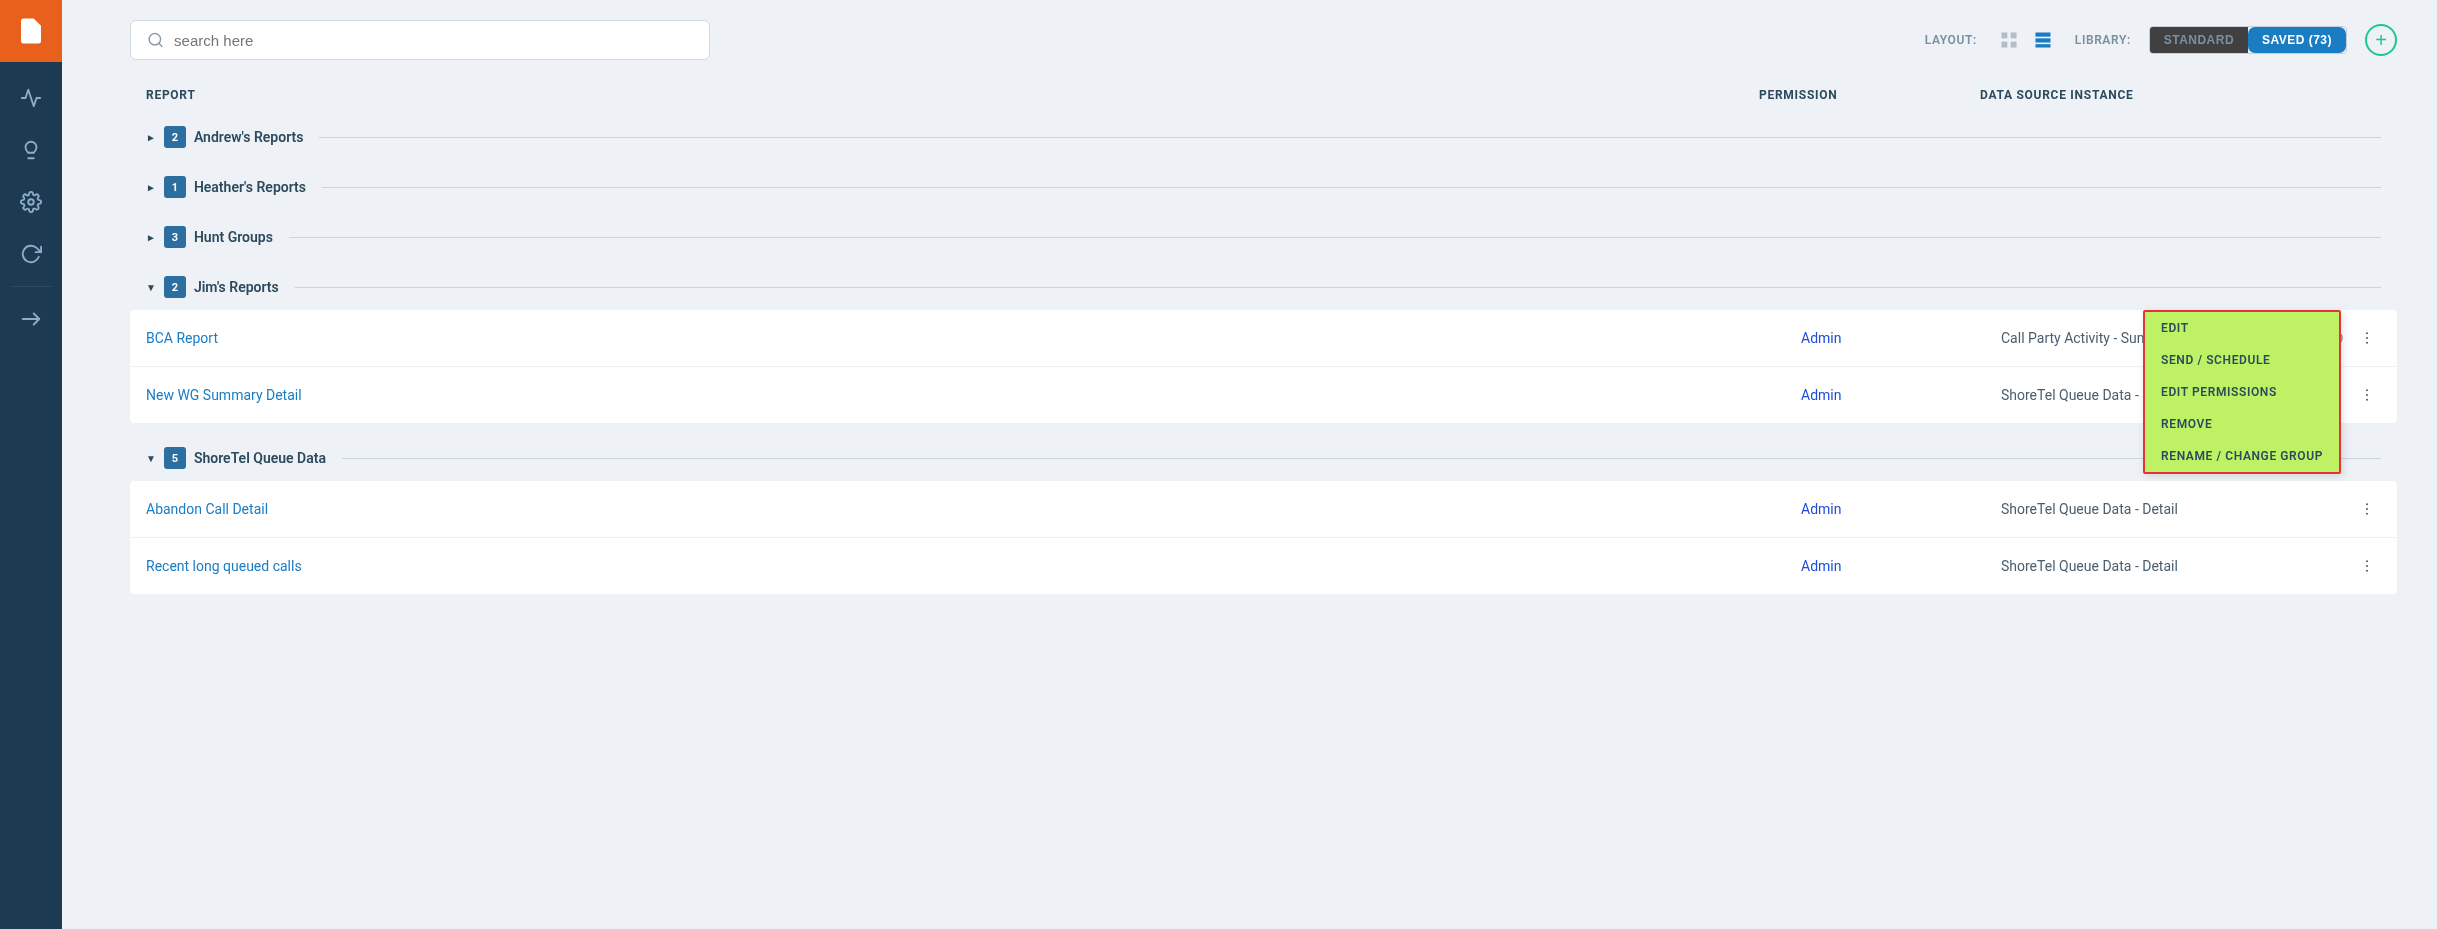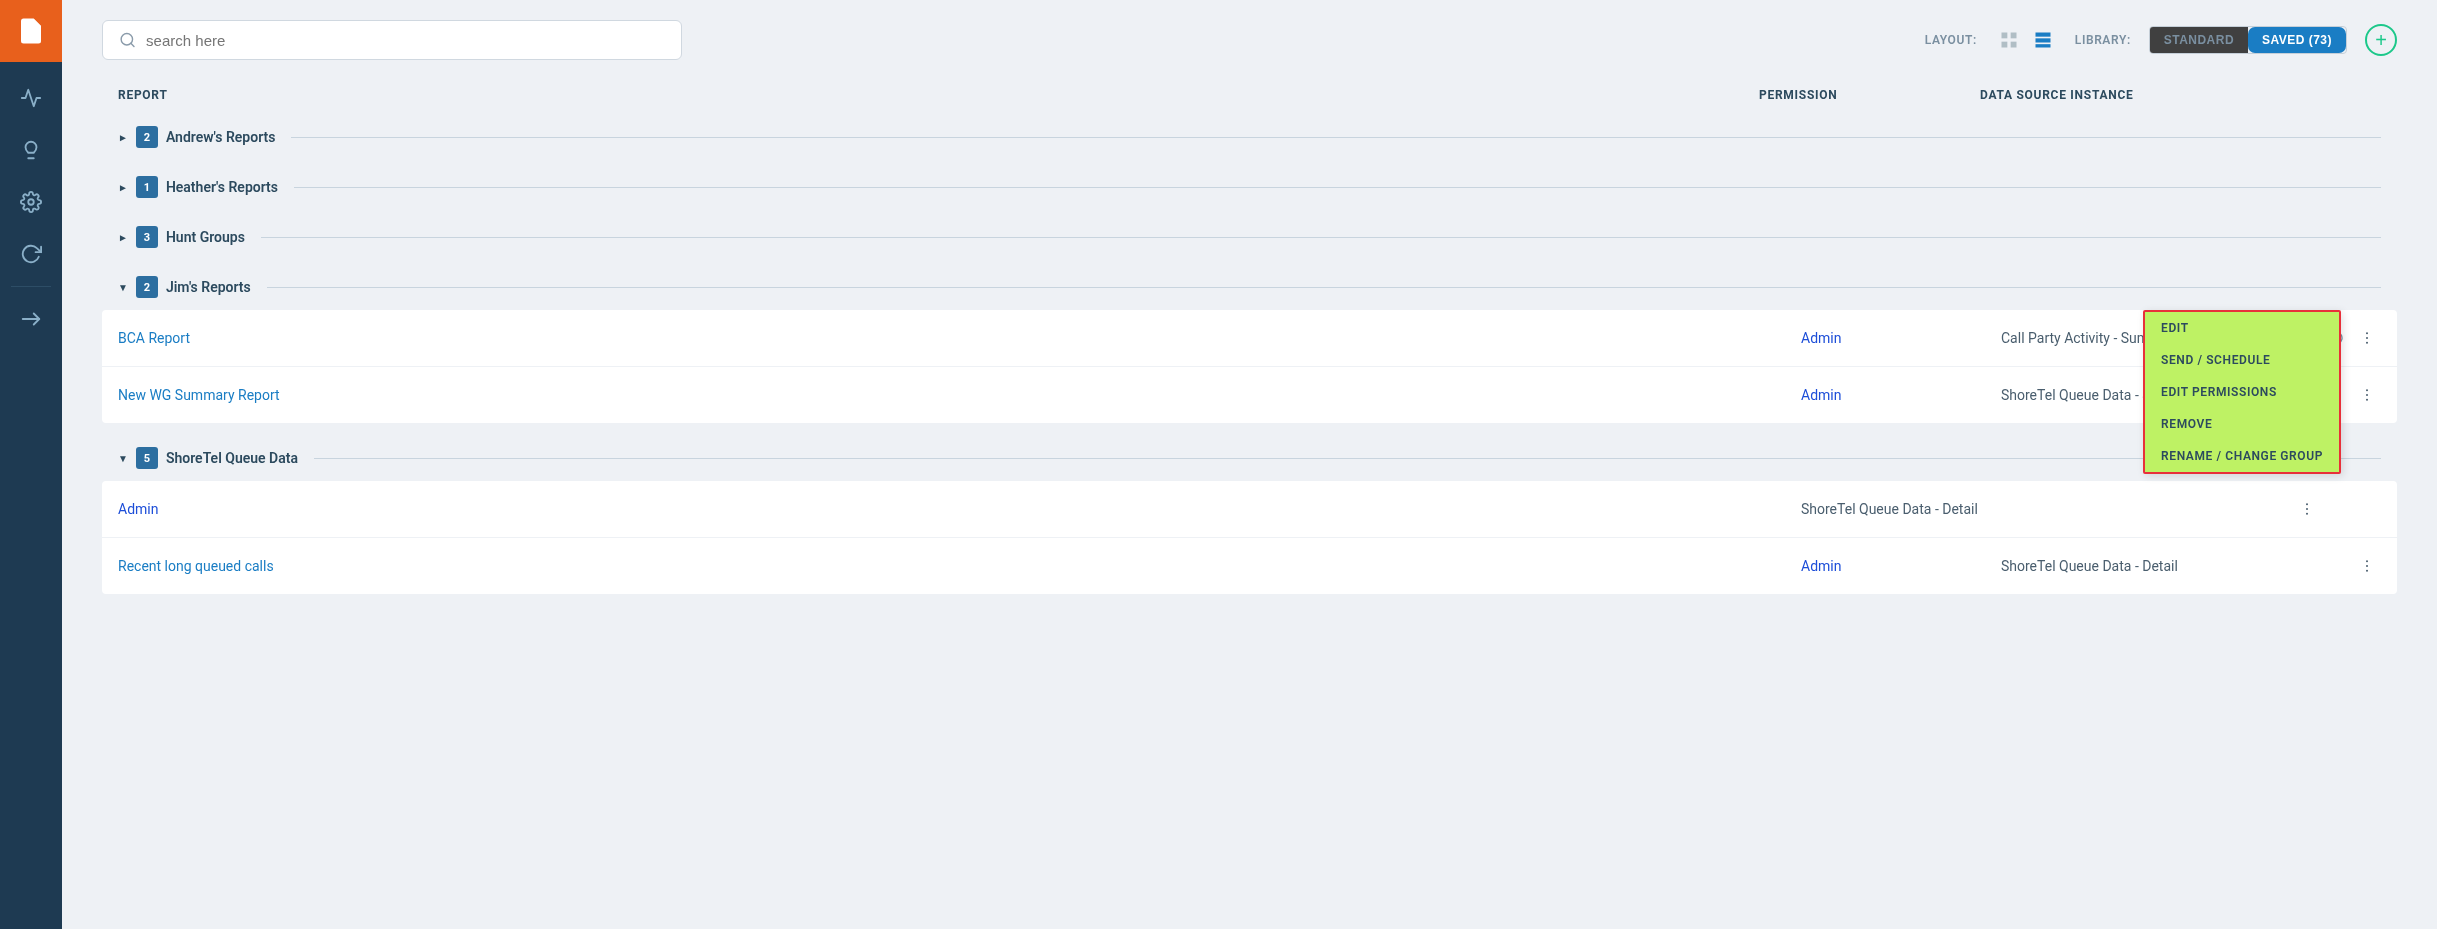--- a/index.html
+++ b/index.html
@@ -48,20 +48,21 @@
       margin: 6px 0;
     }
 
     
     .main {
       flex: 1;
       display: flex;
       flex-direction: column;
       overflow: hidden;
       padding: 20px 40px;
+      margin-left: 28px;
     }
 
     
     .toolbar {
       display: flex;
       align-items: center;
       margin-bottom: 20px;
       gap: 16px;
     }
     .search-box {
@@ -415,21 +416,21 @@
           <div class="context-menu">
             <div class="context-menu-item">EDIT</div>
             <div class="context-menu-item">SEND / SCHEDULE</div>
             <div class="context-menu-item">EDIT PERMISSIONS</div>
             <div class="context-menu-item">REMOVE</div>
             <div class="context-menu-item">RENAME / CHANGE GROUP</div>
           </div>
         </div>
 
         <div class="data-row">
-          <span class="report-name">New WG Summary Report</span>
+          <span class="report-name">New WG Summary Detail</span>
           <span class="permission">Admin</span>
           <span class="datasource">ShoreTel Queue Data - Summary</span>
           <div class="row-actions">
             <div class="dots-btn">
               <svg viewBox="0 0 24 24">
                 <circle cx="12" cy="5" r="1.5"></circle>
                   <circle cx="12" cy="12" r="1.5"></circle>
                   <circle cx="12" cy="19" r="1.5"></circle>
               </svg>
             </div>
@@ -441,20 +442,21 @@
     <div class="group-section shoretel-group">
       <div class="group-row">
         <span class="group-chevron">▼</span>
         <div class="group-badge">5</div>
         <span class="group-name">ShoreTel Queue Data</span>
         <div class="group-line"></div>
       </div>
       <div class="data-section">
 
         <div class="data-row">
+          <span class="report-name">Abandon Call Detail</span>
           <span class="permission">Admin</span>
           <span class="datasource">ShoreTel Queue Data - Detail</span>
           <div class="row-actions">
             <div class="dots-btn">
               <svg viewBox="0 0 24 24">
                 <circle cx="12" cy="5" r="1.5"></circle>
                   <circle cx="12" cy="12" r="1.5"></circle>
                   <circle cx="12" cy="19" r="1.5"></circle>
               </svg>
             </div>

